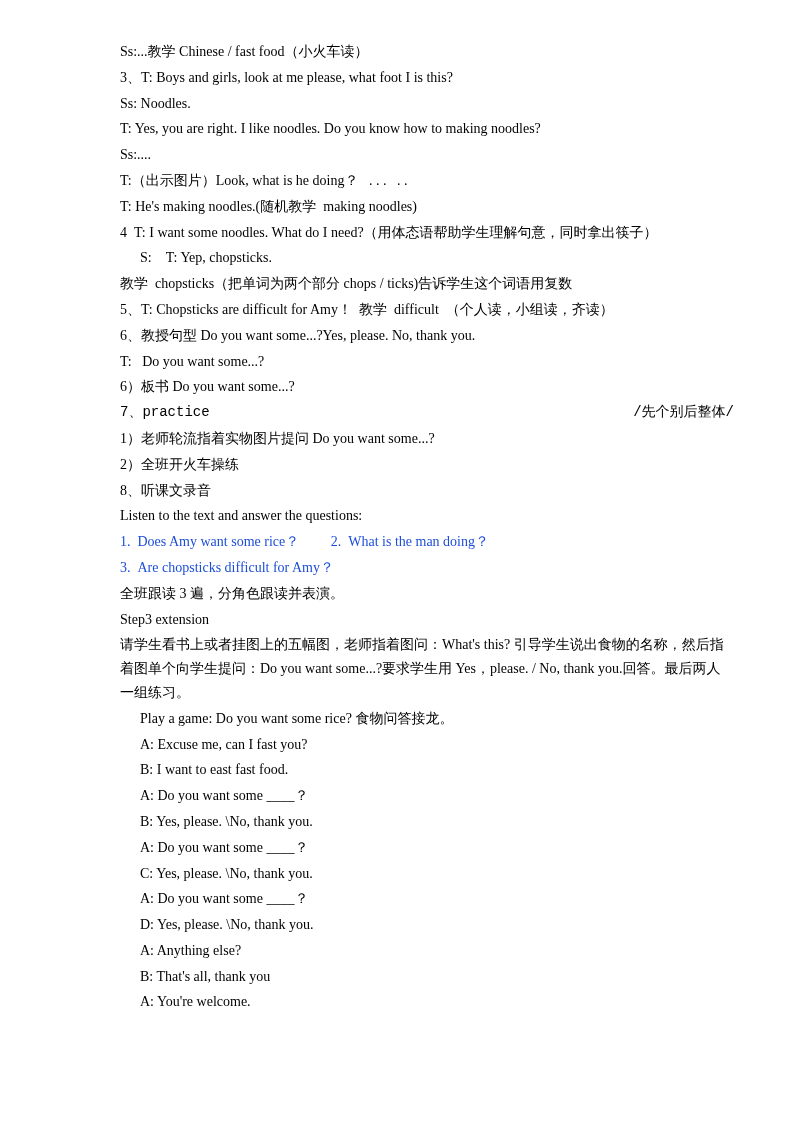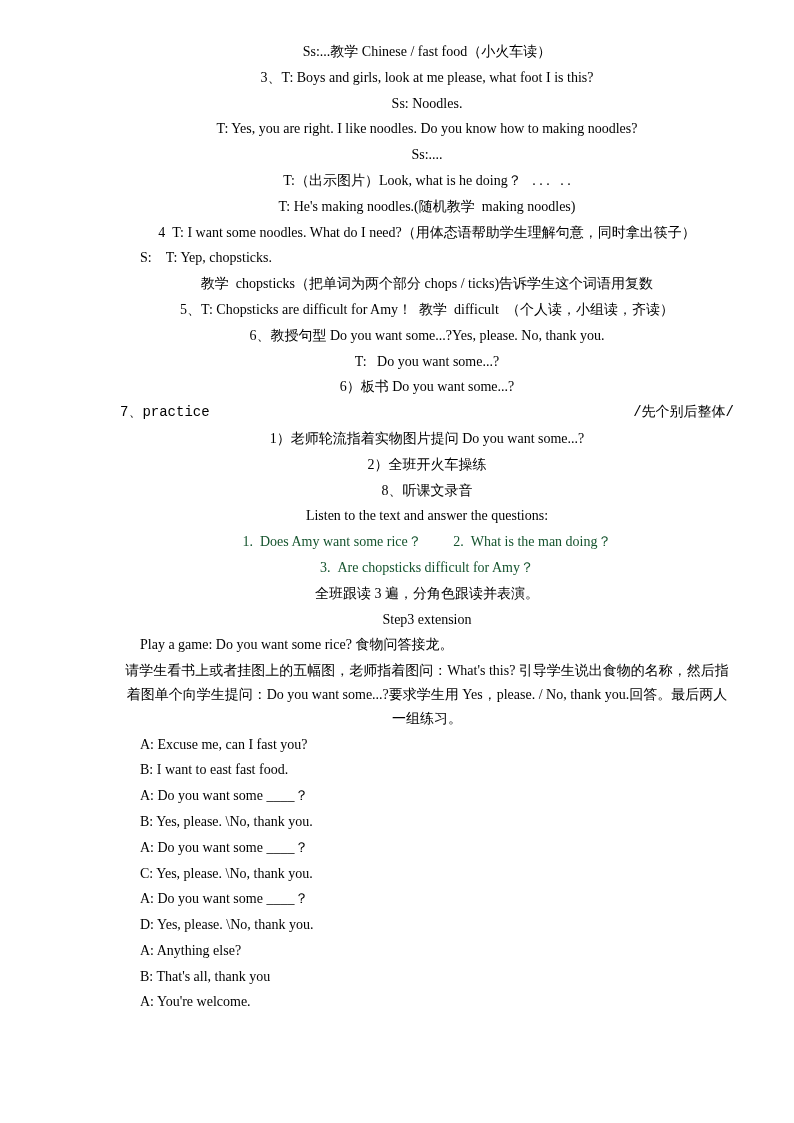--- a/index.html
+++ b/index.html
@@ -23,29 +23,28 @@
       width: 100%;
     }
 
     .line {
       display: block;
       margin-bottom: 2px;
     }
 
     .indent1 {
       padding-left: 40px;
-      text-align: center;
     }
 
     .indent2 {
       padding-left: 60px;
     }
 
     .blue {
-      color: #14532d;
+      color: #1d4ed8;
     }
 
     p {
       margin-bottom: 1px;
     }
   </style>
 </head>
 <body>
 
 <div class="content-block">
@@ -69,22 +68,22 @@
     <span>/先个别后整体/</span>
   </p>
   <p class="line indent1">1）老师轮流指着实物图片提问 Do you want some...?</p>
   <p class="line indent1">2）全班开火车操练</p>
   <p class="line indent1">8、听课文录音</p>
   <p class="line indent1">Listen to the text and answer the questions:</p>
   <p class="line indent1 blue">1.&nbsp;&nbsp;Does Amy want some rice？&nbsp;&nbsp;&nbsp;&nbsp;&nbsp;&nbsp;&nbsp;&nbsp;&nbsp;2.&nbsp;&nbsp;What is the man doing？</p>
   <p class="line indent1 blue">3.&nbsp;&nbsp;Are chopsticks difficult for Amy？</p>
   <p class="line indent1">全班跟读 3 遍，分角色跟读并表演。</p>
   <p class="line indent1">Step3 extension</p>
+  <p class="line indent1">请学生看书上或者挂图上的五幅图，老师指着图问：What's this? 引导学生说出食物的名称，然后指着图单个向学生提问：Do you want some...?要求学生用 Yes，please. / No, thank you.回答。最后两人一组练习。</p>
   <p class="line indent2">Play a game: Do you want some rice? 食物问答接龙。</p>
-  <p class="line indent1">请学生看书上或者挂图上的五幅图，老师指着图问：What's this? 引导学生说出食物的名称，然后指着图单个向学生提问：Do you want some...?要求学生用 Yes，please. / No, thank you.回答。最后两人一组练习。</p>
   <p class="line indent2">A: Excuse me, can I fast you?</p>
   <p class="line indent2">B: I want to east fast food.</p>
   <p class="line indent2">A: Do you want some ____？</p>
   <p class="line indent2">B: Yes, please. \No, thank you.</p>
   <p class="line indent2">A: Do you want some ____？</p>
   <p class="line indent2">C: Yes, please. \No, thank you.</p>
   <p class="line indent2">A: Do you want some ____？</p>
   <p class="line indent2">D: Yes, please. \No, thank you.</p>
   <p class="line indent2">A: Anything else?</p>
   <p class="line indent2">B: That's all, thank you</p>

